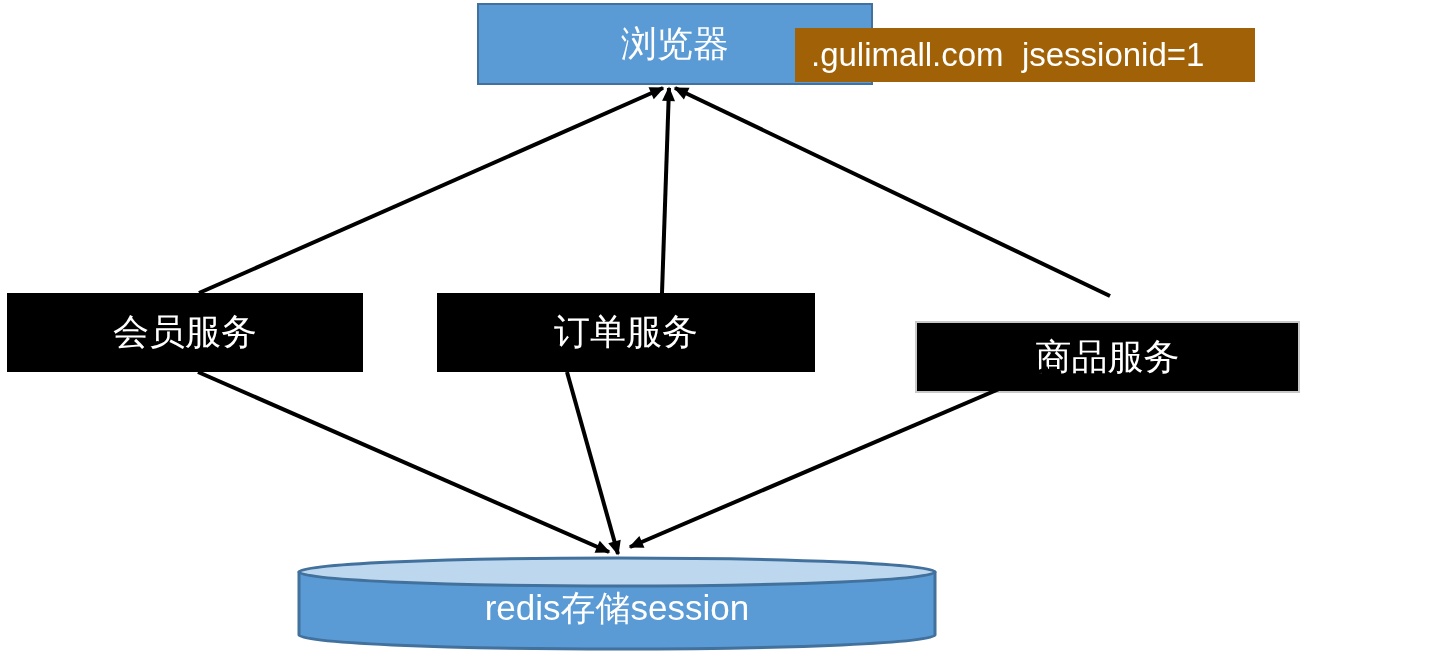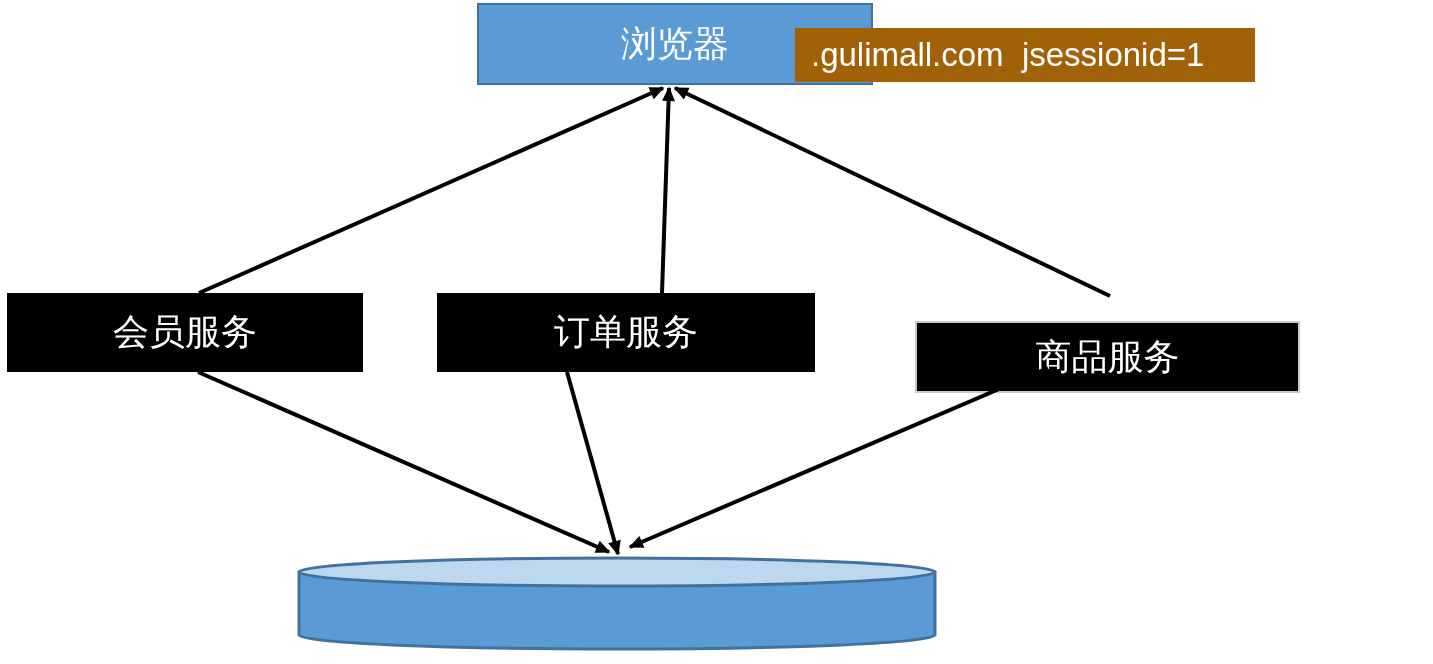--- a/index.html
+++ b/index.html
@@ -98,20 +98,21 @@
     <span>订单服务</span>
   </div>
   <div id="svc-product" class="box service-box">
     <span>商品服务</span>
   </div>
 
   <svg id="cylinder-svg" width="642" height="97" viewBox="0 0 642 97" aria-hidden="true">
     <path d="M3,17 L3,80 A318,14 0 0 0 639,80 L639,17 Z" fill="#5B9BD5" stroke="#41719C" stroke-width="3" stroke-linejoin="round"></path>
     <ellipse cx="321" cy="17" rx="318" ry="14" fill="#BDD7EE" stroke="#41719C" stroke-width="3"></ellipse>
   </svg>
+  <div id="redis-label">redis存储session</div>
 
   <svg id="connector-svg" viewBox="0 0 1433 664" aria-hidden="true">
     <defs>
       <marker id="ah" viewBox="0 0 10 10" refX="9" refY="5" markerWidth="4" markerHeight="3.6" orient="auto-start-reverse">
         <path d="M0,0.5 L10,5 L0,9.5 z" fill="#000000"></path>
       </marker>
     </defs>
     <line x1="199" y1="293" x2="663" y2="88" marker-end="url(#ah)"></line>
     <line x1="662" y1="293" x2="669" y2="88" marker-end="url(#ah)"></line>
     <line x1="1110" y1="296" x2="675" y2="88" marker-end="url(#ah)"></line>

